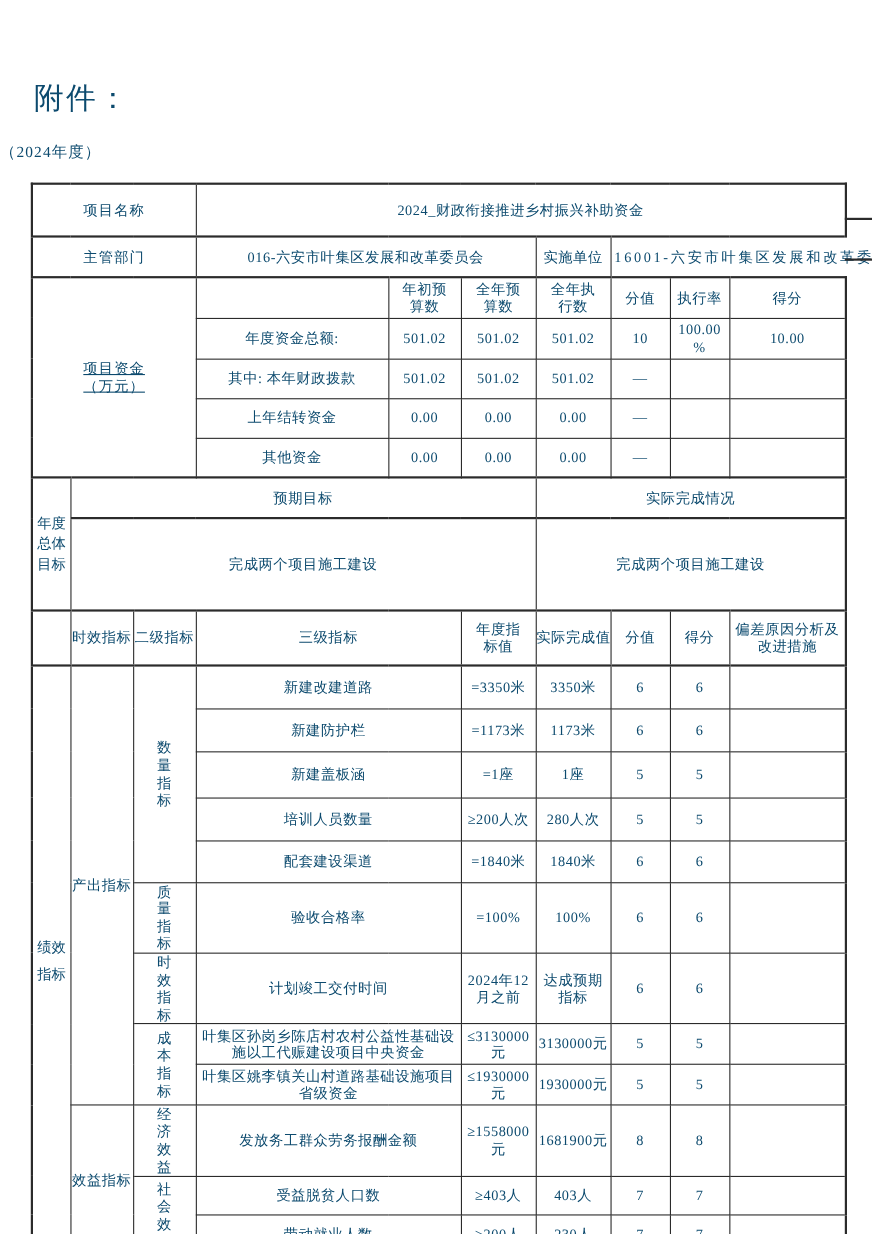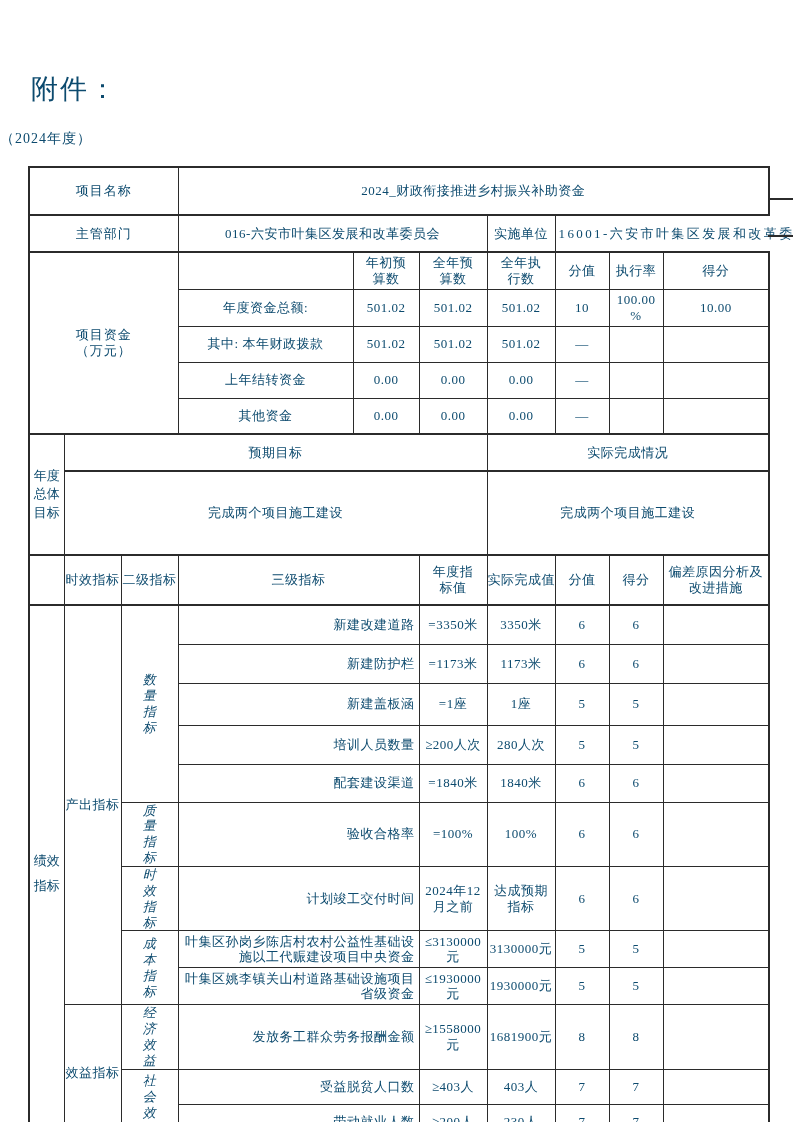--- a/index.html
+++ b/index.html
@@ -29,27 +29,27 @@
     padding:1px 2px; letter-spacing:0.5px;
     overflow:visible; word-break:break-word;
   }
   .bl { border-left-width:2px; }
   .br { border-right-width:2px; }
   .bt { border-top-width:2px; }
   .bb { border-bottom-width:2px; }
   tr.sect > td { border-top-width:2px; }
   .nb { border-bottom:none; }
   .lab { letter-spacing:1px; }
-  .pre { white-space:pre-line; }
-  .tl  { text-align:right; padding-left:4px; padding-right:4px; }
+  .pre { white-space:pre-line;text-decoration:underline; }
+  .tl  { text-align:center; padding-left:4px; padding-right:4px; }
   .vlab { padding:0 0; word-break:break-all; line-height:1.4; letter-spacing:0; }
   .vlab.tall { line-height:1.95; }
   .hpad { padding:1px 7px; }
   .l1 { padding:0; white-space:nowrap; letter-spacing:0.5px; }
-  .l2 { padding:0 21px; word-break:break-all;font-style:italic; }
+  .l2 { padding:0 21px; word-break:break-all; }
   .impl-cell { border-right:none; text-align:left; padding:0; }
   .impl-cell span { display:inline-block; white-space:nowrap; padding-left:3px; letter-spacing:2.4px; }
   .edge-ext {
     position:absolute; left:768px; top:198px; width:25px; height:39px;
     border-top:2px solid #2b2b2b; border-bottom:2px solid #2b2b2b;
   }
 </style>
 </head>
 <body>
 

